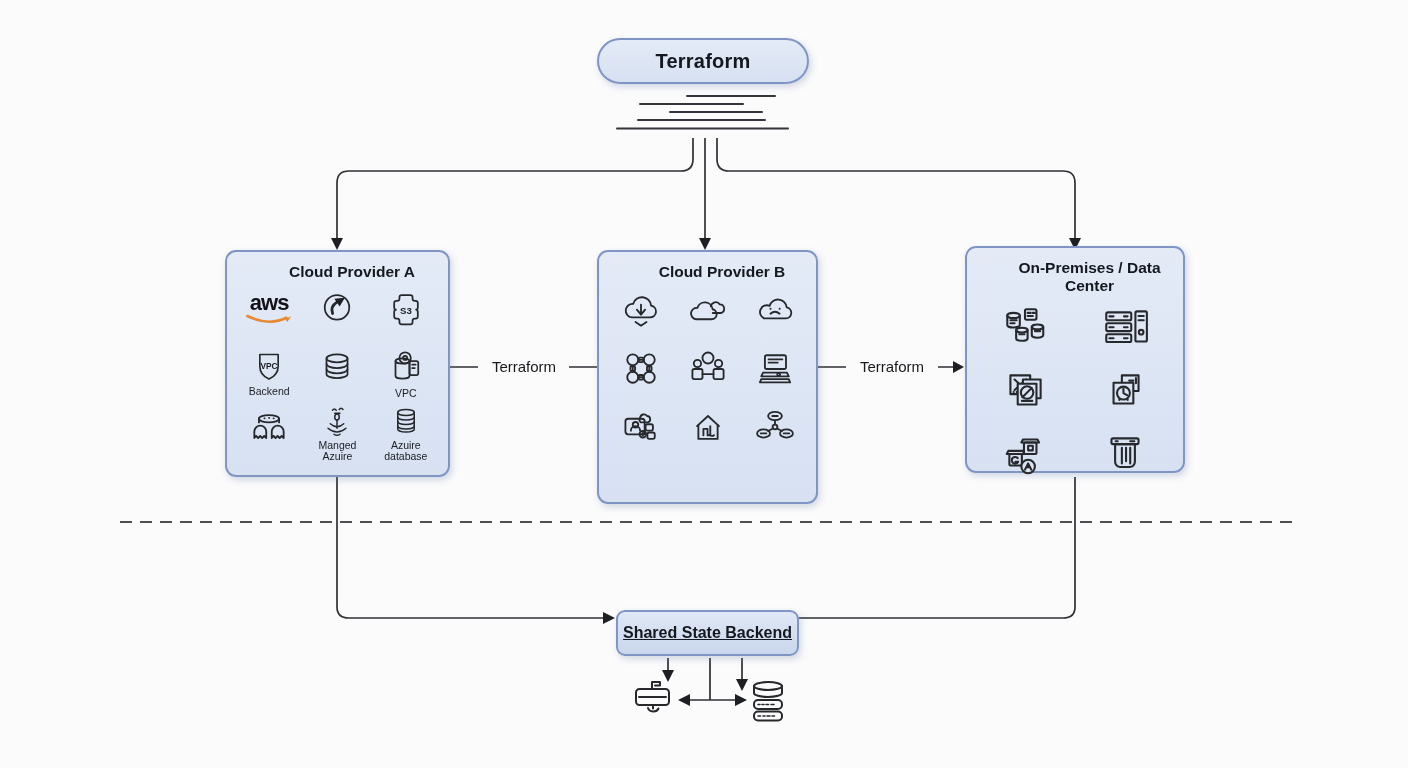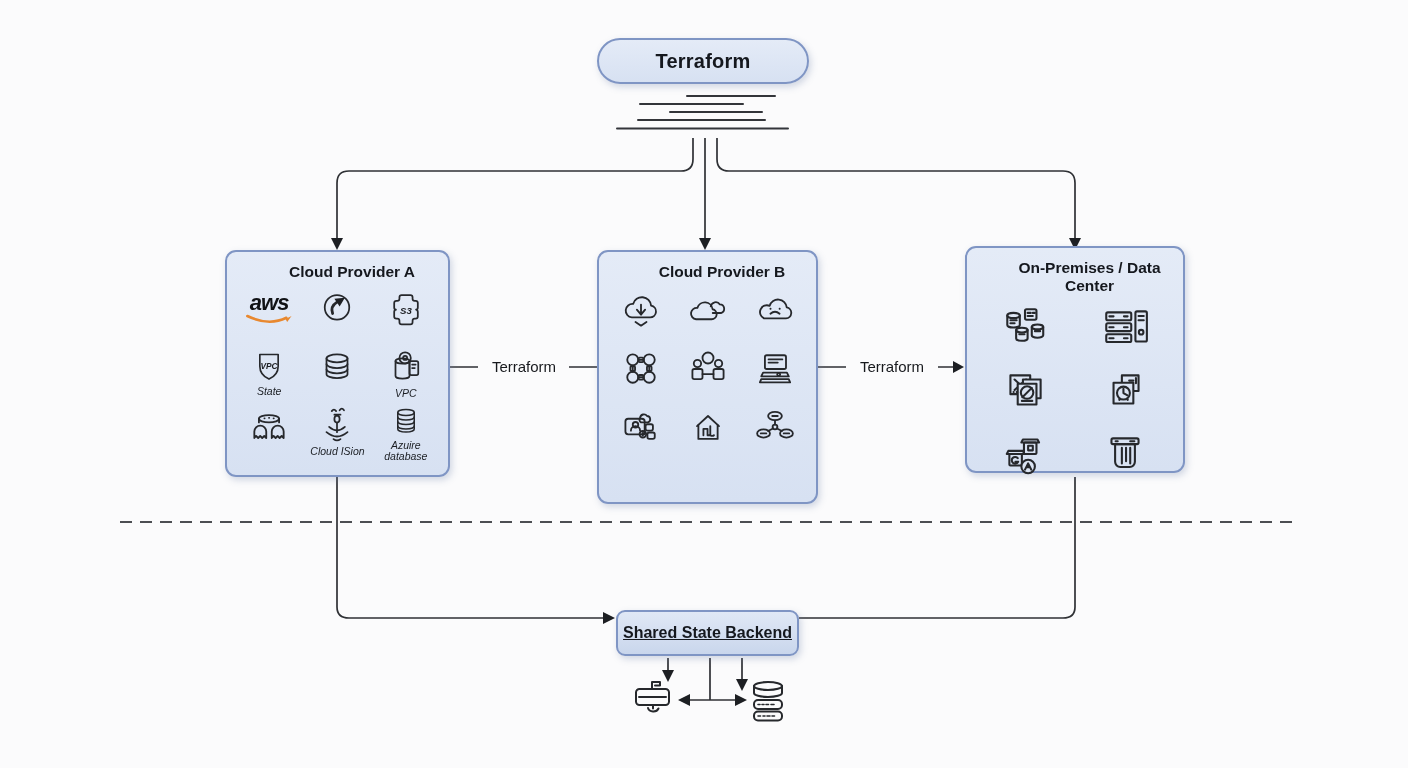--- a/index.html
+++ b/index.html
@@ -26,21 +26,21 @@
   .provider .title{
     text-align:center;font-size:15.5px;font-weight:700;margin-top:11px;padding-left:29px;
   }
   .icon-grid{
     display:grid;grid-template-columns:repeat(3,1fr);
     padding:8px 8px 0 8px;row-gap:1px;
   }
   .icon-grid.cols2{grid-template-columns:repeat(2,1fr);}
   .cell{
     display:flex;flex-direction:column;align-items:center;
-    justify-content:flex-start;height:57px;font-style:italic;
+    justify-content:flex-start;height:57px;
   }
   .icon-grid.cols2 .cell{height:62px;}
   .cell .lbl{
     font-size:10.5px;line-height:1.05;text-align:center;max-width:66px;
     margin-top:-1px;color:#1a1d22;
   }
   .aws-wrap{display:flex;flex-direction:column;align-items:center;margin-top:5px;}
   .aws-text{font-size:22px;font-weight:700;letter-spacing:-1px;line-height:.85;color:#101215;}
   .flabel{
     position:absolute;z-index:2;text-align:center;font-size:15px;color:#17191d;
@@ -131,21 +131,21 @@
         </svg>
       </div>
 
       <div class="cell">
         <svg width="40" height="40" viewBox="0 0 48 48">
           <g class="ln">
               <path d="M13,9 H35 V23 Q35,33.5 24,38.5 Q13,33.5 13,23 Z"></path>
             </g>
           <text x="24" y="26" text-anchor="middle" font-size="10" class="ictext">VPC</text>
         </svg>
-        <span class="lbl">State</span>
+        <span class="lbl">Backend</span>
       </div>
 
       <div class="cell">
         <svg width="42" height="42" viewBox="0 0 48 48">
           <g class="ln">
             <ellipse cx="24" cy="13" rx="12" ry="4.5"></ellipse>
             <path d="M12,13 V31 a12,4.5 0 0 0 24,0 V13"></path>
             <path d="M12,19.5 a12,4.5 0 0 0 24,0"></path>
             <path d="M12,25.5 a12,4.5 0 0 0 24,0"></path>
           </g>
@@ -182,21 +182,21 @@
         <svg width="42" height="42" viewBox="0 0 48 48">
           <g class="ln">
             <path d="M18,7 q2.5,-3.5 5,0 M27,6 q2.5,-3.5 5,0 M21,11 h7"></path>
             <ellipse cx="24" cy="16" rx="3" ry="4"></ellipse>
             <path d="M24,20 V31"></path>
             <path d="M15,25 q9,8 18,0"></path>
             <path d="M12,31 q12,10 24,0"></path>
             <path d="M20,39 q4,3 8,0"></path>
           </g>
         </svg>
-        <span class="lbl">Cloud ISion</span>
+        <span class="lbl">Manged Azuire</span>
       </div>
 
       <div class="cell">
         <svg width="40" height="40" viewBox="0 0 48 48">
           <g class="ln">
             <ellipse cx="24" cy="10" rx="11" ry="4"></ellipse>
             <path d="M13,10 V32 a11,4 0 0 0 22,0 V10"></path>
             <path d="M13,16 a11,4 0 0 0 22,0 M13,22 a11,4 0 0 0 22,0 M13,28 a11,4 0 0 0 22,0"></path>
           </g>
         </svg>

